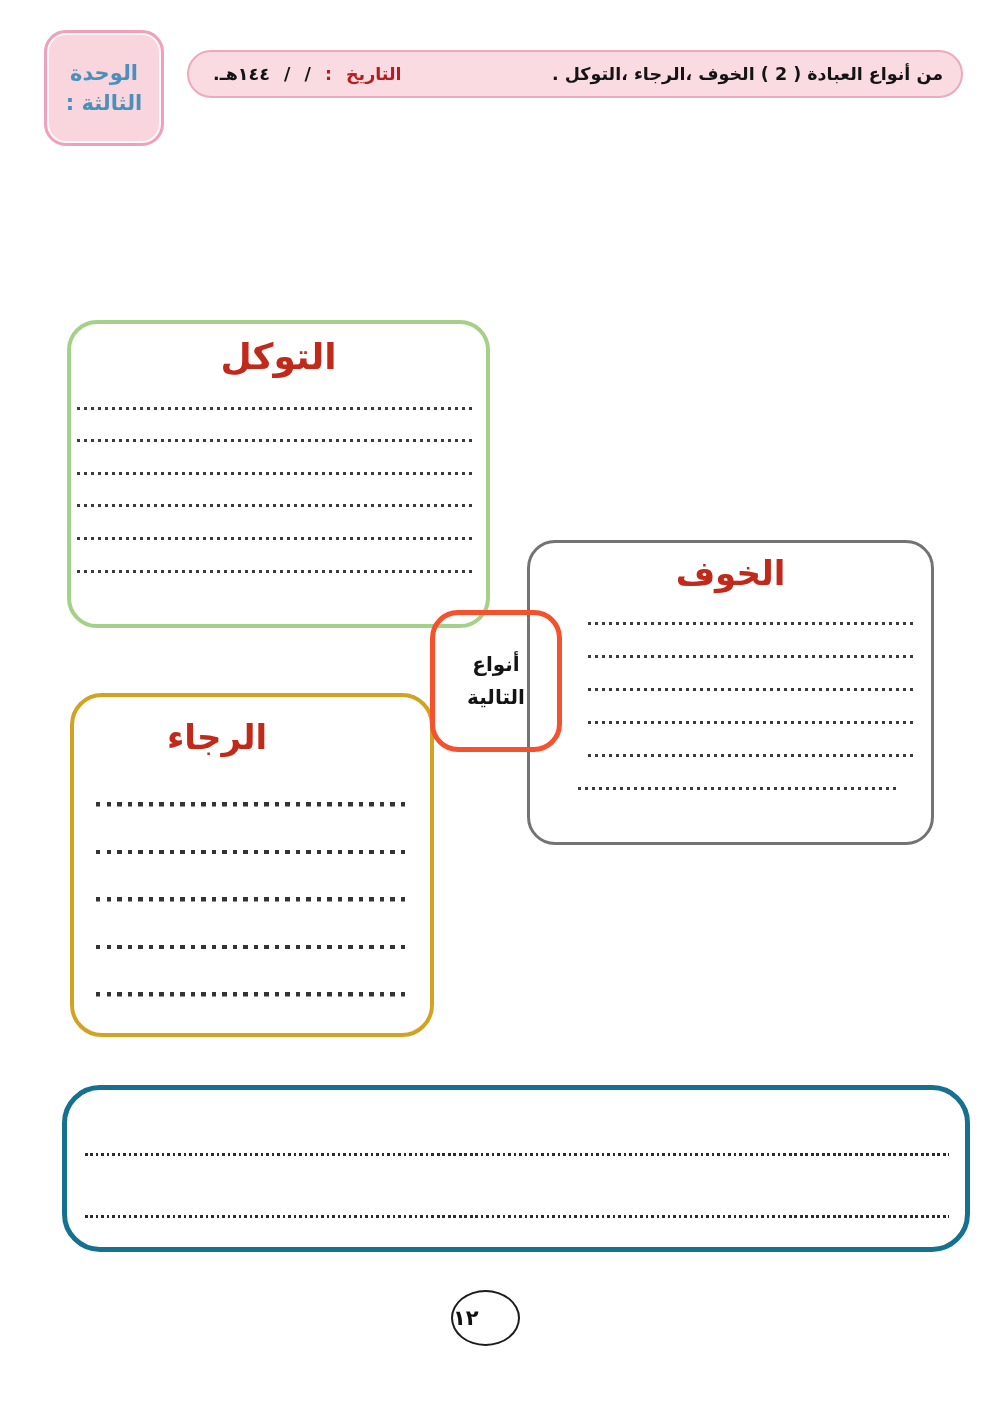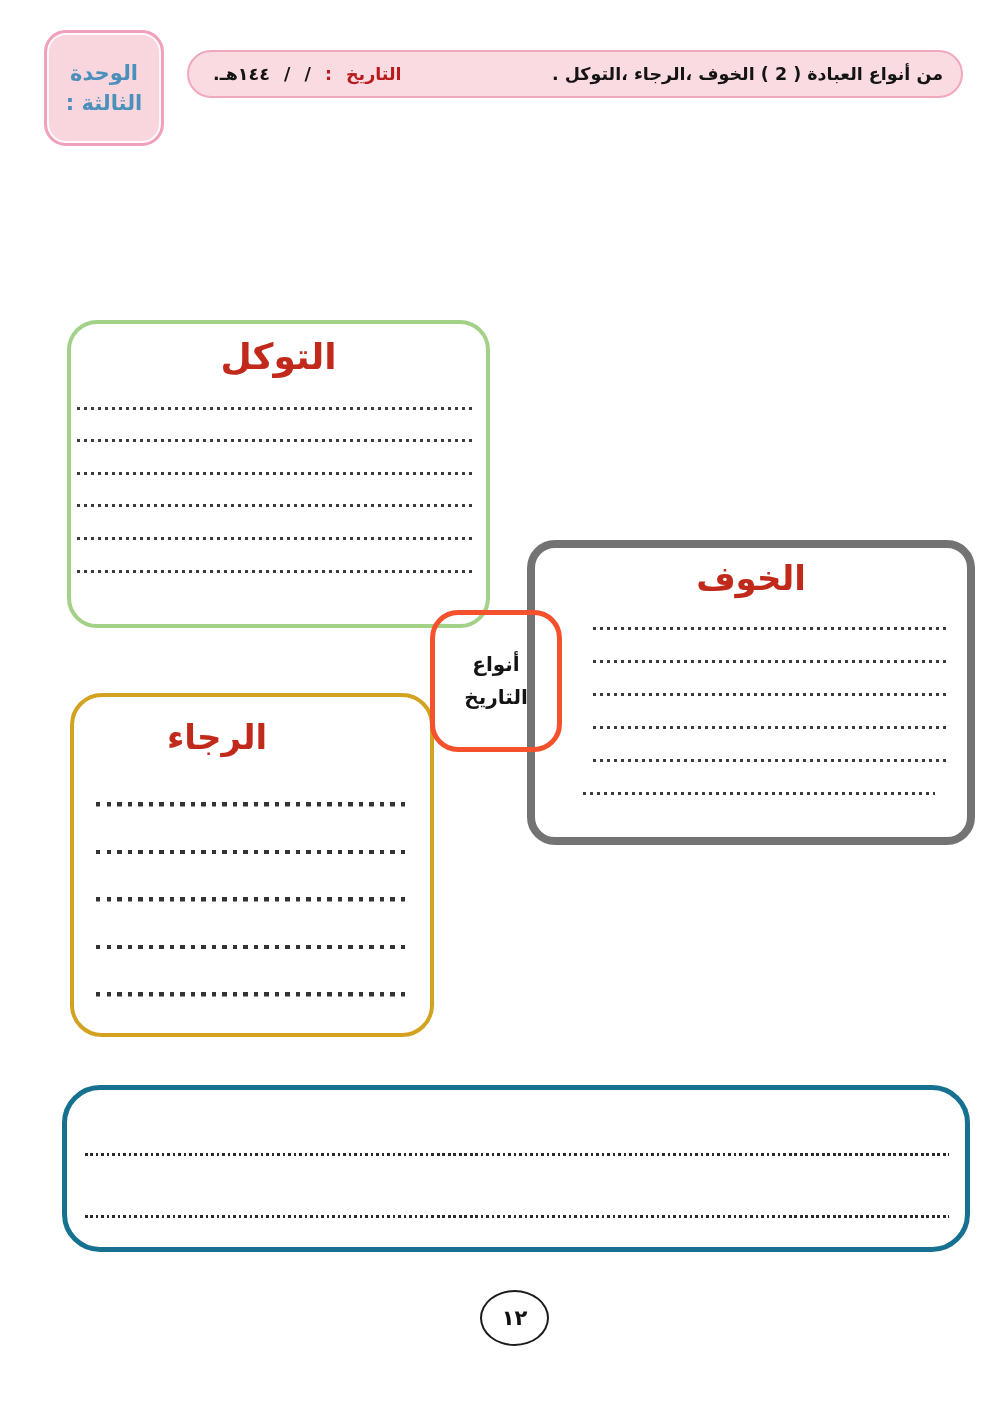--- a/index.html
+++ b/index.html
@@ -36,21 +36,21 @@
   .dot-line{background-image:repeating-linear-gradient(to right,#3b3b3b 0 3px,transparent 3px 7px);
     background-size:100% 3px;background-repeat:no-repeat;background-position:left bottom;}
 
   
   .tawakkul{left:67px;top:320px;width:423px;height:308px;border:4px solid #a3d187;border-radius:30px;z-index:1;}
   .tawakkul .box-title{margin-top:12px;font-size:36px;text-align:center;}
   .tawakkul .lines{left:6px;right:14px;top:53px;}
   .tawakkul .dot-line{height:32.6px;}
 
   
-  .khawf{left:527px;top:540px;width:448px;height:305px;border:8px solid #737373;border-radius:28px;z-index:2;}
+  .khawf{left:527px;top:540px;width:407px;height:305px;border:3px solid #737373;border-radius:28px;z-index:2;}
   .khawf .box-title{margin-top:10px;font-size:34px;}
   .khawf .lines{left:58px;right:18px;top:49px;}
   .khawf .dot-line{height:33px;}
   .khawf .dot-line.shift-last{margin-left:-10px;margin-right:14px;}
 
   
   .raja{left:70px;top:693px;width:364px;height:344px;border:4px solid #d2a220;border-radius:32px;z-index:1;}
   .raja .box-title{margin-top:20px;font-size:34px;transform:translateX(-35px);}
   .raja .lines{left:22px;right:22px;top:62px;}
   .raja .dot-line{height:47.5px;
@@ -67,23 +67,23 @@
   .answer-box{position:absolute;left:62px;top:1085px;width:908px;height:167px;
     border:5px solid #15718f;border-radius:38px;box-sizing:border-box;background:transparent;}
   .answer-box .lines{left:18px;right:16px;top:0;}
   .answer-box .dot-line{height:66px;
     background-image:repeating-linear-gradient(to right,#2b2b2b 0 2.5px,transparent 2.5px 5.5px);
     background-size:100% 3px;}
   .answer-box .dot-line:first-child{height:66px;}
   .answer-box .dot-line:nth-child(2){height:62px;}
 
   
-  .page-oval{position:absolute;left:480px;top:1290px;width:65px;height:52px;
+  .page-oval{position:absolute;left:451px;top:1290px;width:65px;height:52px;
     border:2.5px solid #1c1c1c;border-radius:50%;background:#ffffff;
-    display:flex;align-items:center;justify-content:center;
+    display:flex;align-items:center;justify-content:flex-end;
     font-weight:bold;font-size:21px;color:#111111;}
 </style>
 </head>
 <body>
 
 <div class="page">
 
   <div class="unit-badge">
     <span>الوحدة</span>
     <span>الثالثة :</span>
@@ -128,21 +128,21 @@
         <div class="dot-line"></div>
         <div class="dot-line"></div>
         <div class="dot-line"></div>
         <div class="dot-line"></div>
         <div class="dot-line"></div>
       </div>
   </div>
 
   <div class="center-node">
     <span>أنواع</span>
-    <span>التاريخ</span>
+    <span>التالية</span>
   </div>
 
   <div class="answer-box">
     <div class="lines" style="position:absolute;">
         <div class="dot-line"></div>
         <div class="dot-line"></div>
       </div>
   </div>
 
   <div class="page-oval">

